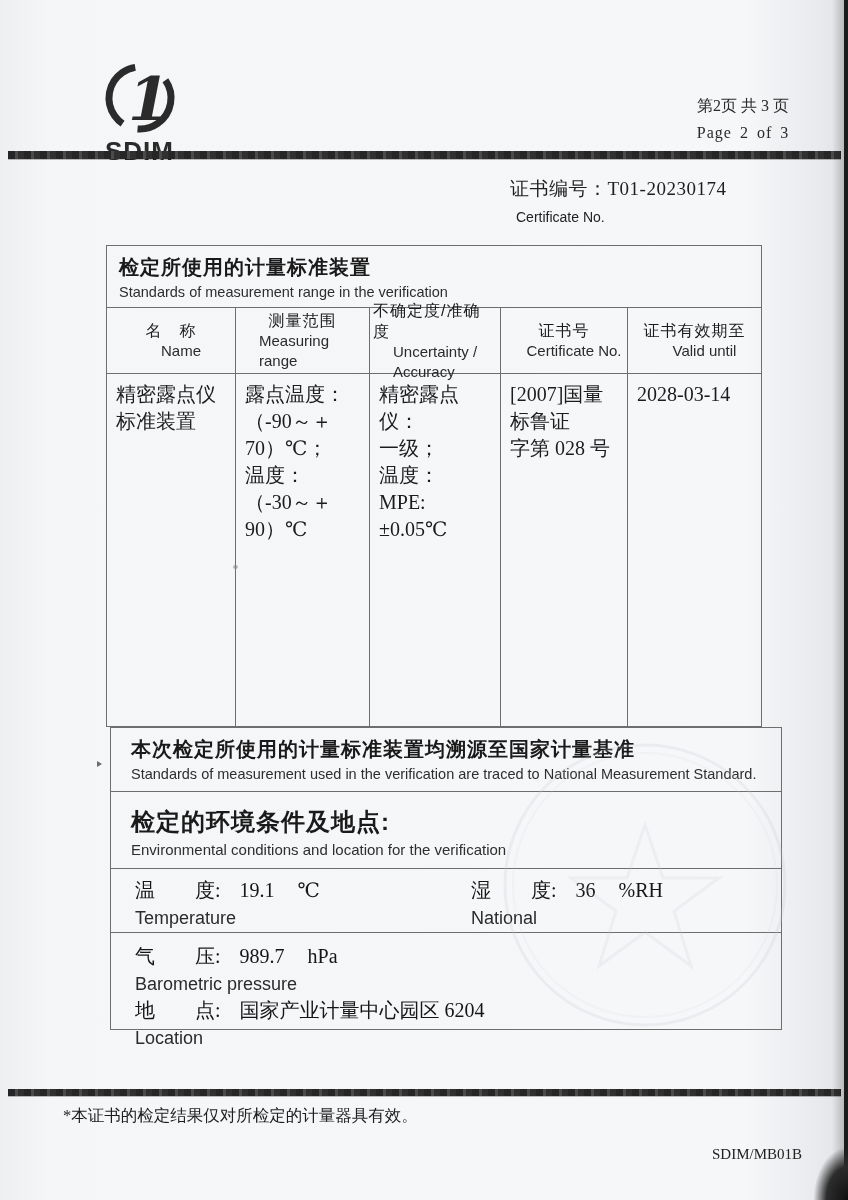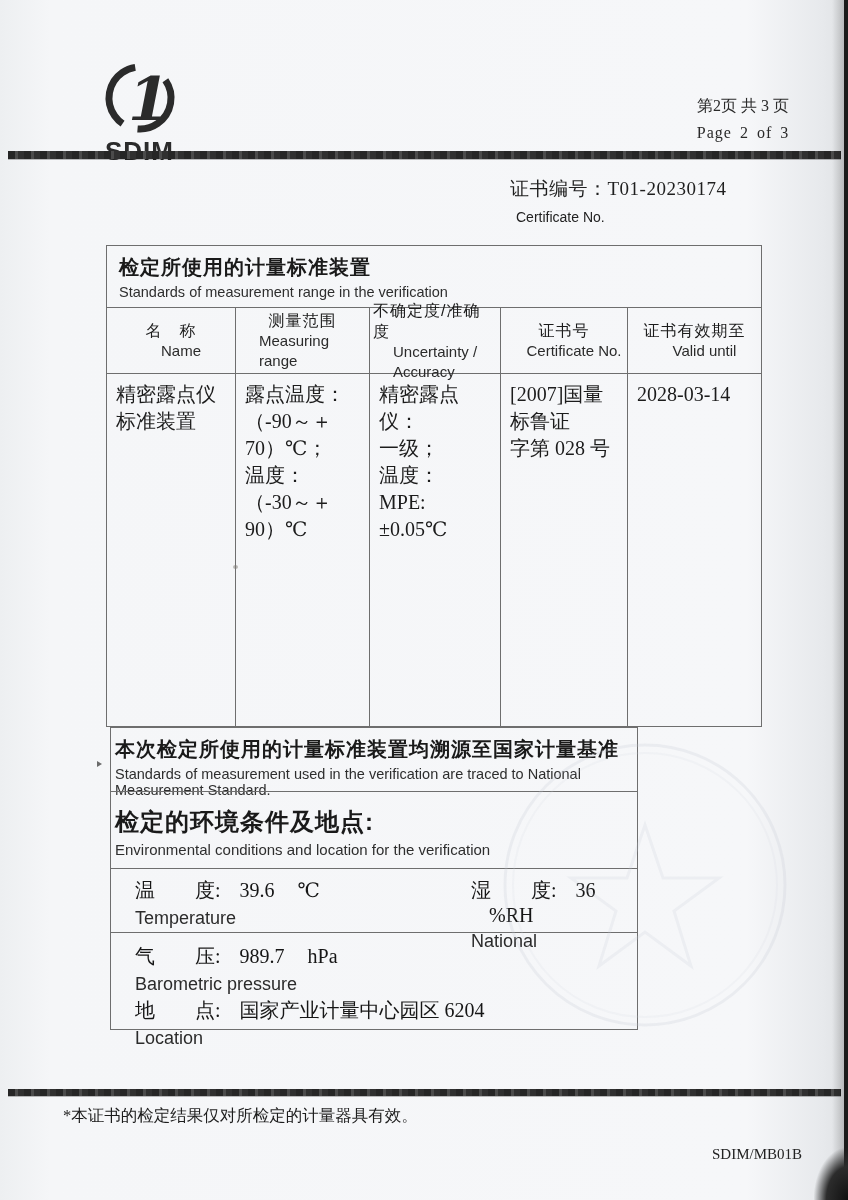--- a/index.html
+++ b/index.html
@@ -45,21 +45,21 @@
   .en-sub{font-family:"Liberation Sans","DejaVu Sans",sans-serif;font-size:14.5px;color:#2e2e2e;margin-top:3px;}
   .std-grid{display:grid;grid-template-columns:129px 134px 131px 127px 133px;}
   .std-grid .c{box-sizing:border-box;border-right:1px solid #6e6e6e;}
   .std-grid .c:last-child{border-right:none;}
   .head .c{height:66px;border-bottom:1px solid #6e6e6e;display:flex;flex-direction:column;
     align-items:center;justify-content:center;padding:0 3px;}
   .head .zh{font-family:"Liberation Sans","DejaVu Sans",sans-serif;font-size:16px;color:#1c1c1c;letter-spacing:1px;line-height:21px;}
   .head .en{font-family:"Liberation Sans","DejaVu Sans",sans-serif;font-size:15px;color:#2b2b2b;line-height:20px;margin-left:20px;}
   .body .c{height:352px;padding:7px 6px 0 9px;font-size:20px;line-height:27px;color:#1c1c1c;}
 
-  .band{position:absolute;left:110px;width:528px;box-sizing:border-box;border:1px solid #6e6e6e;padding:8px 4px 0;background:transparent;}
+  .band{position:absolute;left:110px;width:672px;box-sizing:border-box;border:1px solid #6e6e6e;padding:8px 20px 0;background:transparent;}
   .cond-line{font-size:20px;color:#161616;}
   .cond-line .val{margin-left:14px;}
   .cond-line .unit{margin-left:18px;}
   .cond-en{font-family:"Liberation Sans","DejaVu Sans",sans-serif;font-size:18px;color:#2b2b2b;margin-top:4px;}
   .hum-block{position:absolute;left:360px;top:8px;}
 
   .footnotes{position:absolute;left:63px;top:1102px;font-size:16.5px;line-height:27px;color:#1d1d1d;}
   .doc-code{position:absolute;left:712px;top:1146px;font-size:15px;color:#222;}
 
   .seal{position:absolute;left:495px;top:730px;opacity:.5;pointer-events:none;}
@@ -152,21 +152,21 @@
 
   <div class="band" style="top:791px;height:78px;padding-top:14px;">
     <div class="zh-head" style="font-size:24px;">检定的环境条件及地点:</div>
     <div class="en-sub" style="font-size:15px;">Environmental conditions and location for the verification</div>
   </div>
 
   <div class="band" style="top:868px;height:65px;padding-left:24px;">
     <div>
       <div class="cond-line">
         <span>温　　度:</span>
-        <span class="val">39.6</span>
+        <span class="val">19.1</span>
         <span class="unit">℃</span>
       </div>
       <div class="cond-en">Temperature</div>
     </div>
     <div class="hum-block">
       <div class="cond-line">
         <span>湿　　度:</span>
         <span class="val">36</span>
         <span class="unit">%RH</span>
       </div>

